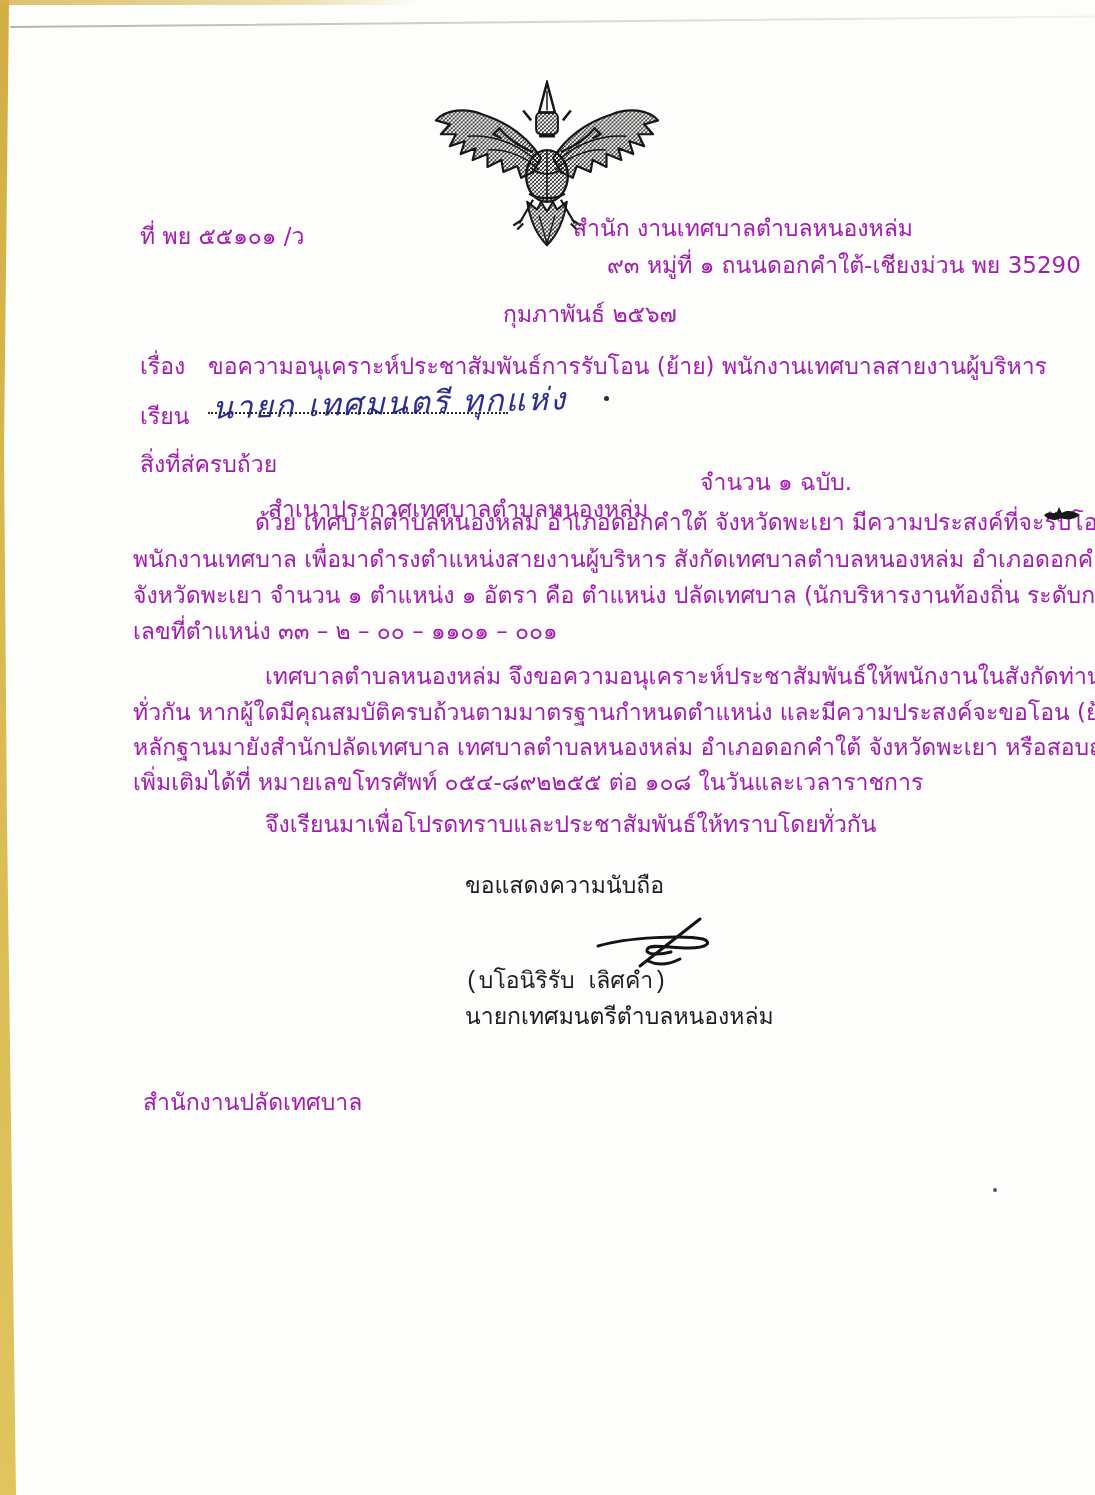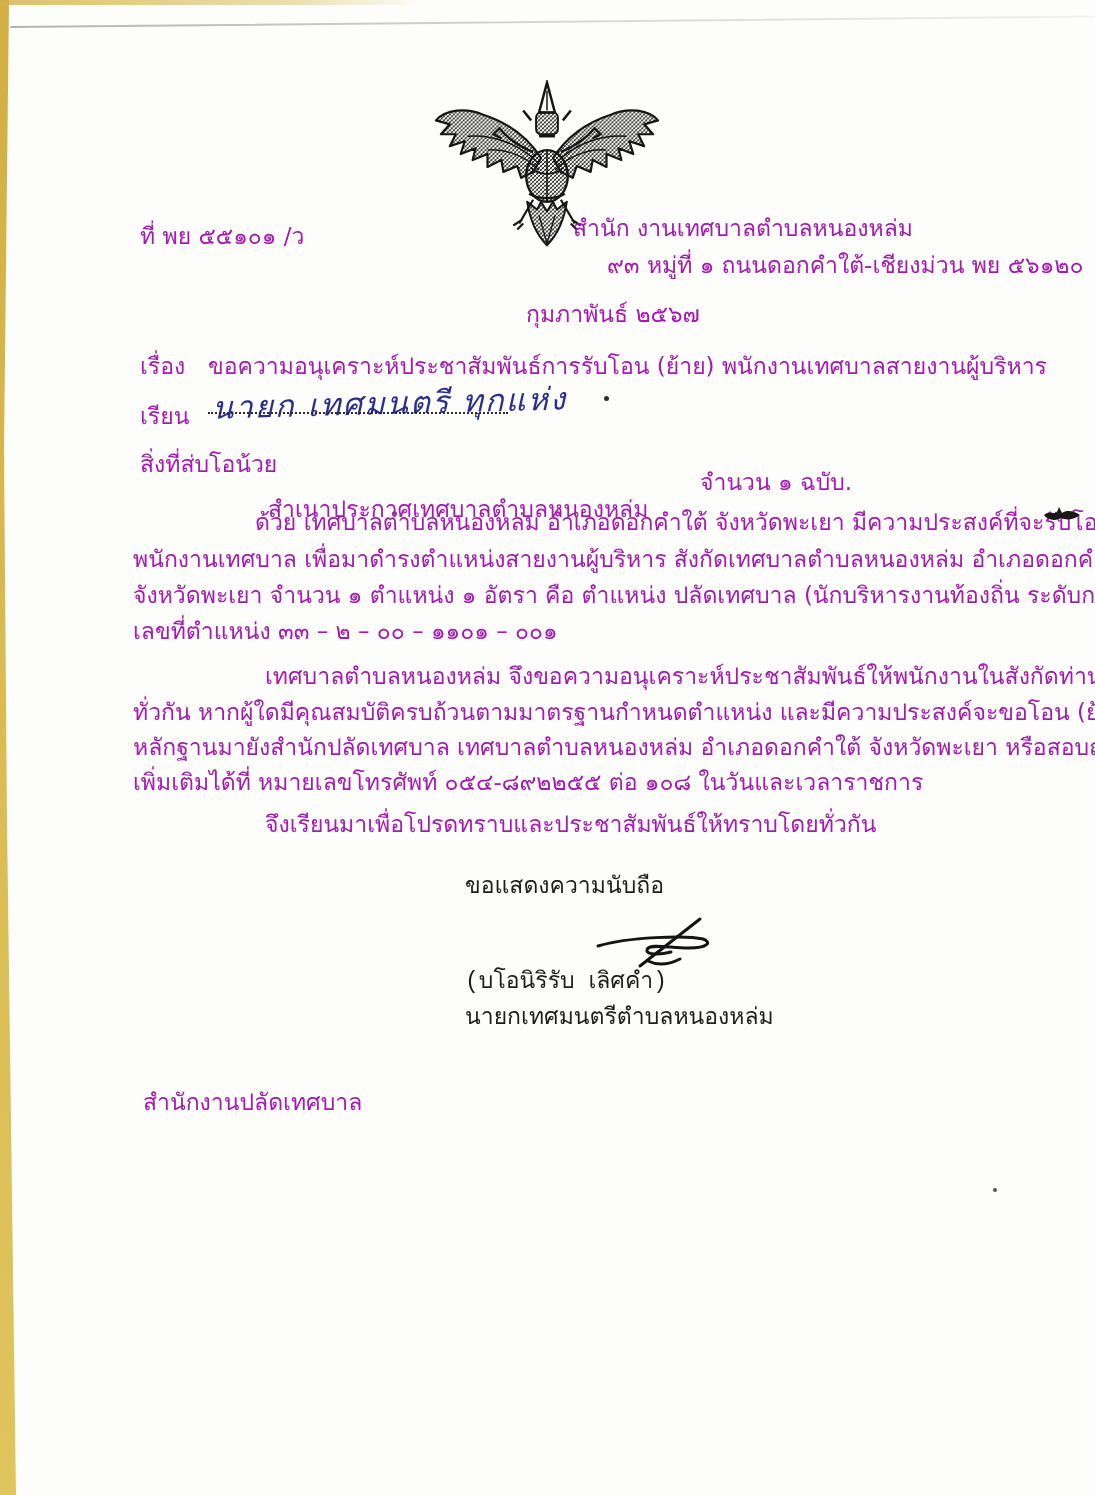--- a/index.html
+++ b/index.html
@@ -83,32 +83,32 @@
       <path d="M100,122 C103,142 110,156 120,166 C130,156 137,142 140,122 L130,130 L126,122 L120,132 L114,122 L110,130 Z" fill="url(#ghatch)" stroke="#161616" stroke-width="2" stroke-linejoin="round"></path>
       <path d="M112,136 L120,164 L128,136" fill="none" stroke="#161616" stroke-width="1.4"></path>
 
       <path d="M106,120 L92,144 M95,140 L86,146 M96,144 L90,150" fill="none" stroke="#161616" stroke-width="2.2"></path>
       <path d="M134,120 L148,144 M145,140 L154,146 M144,144 L150,150" fill="none" stroke="#161616" stroke-width="2.2"></path>
     </svg>
   </div>
 
   <div class="t" style="left:140px;top:222px;">ที่ พย ๕๕๑๐๑ /ว</div>
   <div class="t" style="left:573px;top:214px;">สำนัก งานเทศบาลตำบลหนองหล่ม</div>
-  <div class="t" style="left:607px;top:251px;">๙๓ หมู่ที่ ๑ ถนนดอกคำใต้-เชียงม่วน พย ๕๖๑๒๐</div>
-  <div class="t" style="left:526px;top:300px;text-align:right;">กุมภาพันธ์ ๒๕๖๗</div>
+  <div class="t" style="left:607px;top:251px;">๙๓ หมู่ที่ ๑ ถนนดอกคำใต้-เชียงม่วน พย 35290</div>
+  <div class="t" style="left:503px;top:300px;text-align:right;">กุมภาพันธ์ ๒๕๖๗</div>
 
   <div class="t" style="left:140px;top:352px;">เรื่อง</div>
   <div class="t" style="left:208px;top:352px;">ขอความอนุเคราะห์ประชาสัมพันธ์การรับโอน (ย้าย) พนักงานเทศบาลสายงานผู้บริหาร</div>
 
   <div class="t" style="left:140px;top:402px;">เรียน</div>
   <div class="handwriting" style="left:212px;top:378px;">นายก เทศมนตรี ทุกแห่ง</div>
   <div class="dotted-line" style="left:208px;top:412px;width:300px;"></div>
   <div class="ink-dot" style="left:604px;top:396px;width:5px;height:5px;"></div>
 
-  <div class="t" style="left:140px;top:450px;">สิ่งที่ส่บโอน้วย</div>
+  <div class="t" style="left:140px;top:450px;">สิ่งที่ส่ครบถ้วย</div>
   <div class="t" style="left:268px;top:450px;margin-top:45px;">สำเนาประกาศเทศบาลตำบลหนองหล่ม</div>
   <div class="t" style="left:700px;top:468px;">จำนวน ๑ ฉบับ.</div>
 
   <div class="t" style="left:255px;top:508px;">ด้วย เทศบาลตำบลหนองหล่ม อำเภอดอกคำใต้ จังหวัดพะเยา มีความประสงค์ที่จะรับโอน (ย้าย)</div>
   <div class="t" style="left:133px;top:545px;">พนักงานเทศบาล เพื่อมาดำรงตำแหน่งสายงานผู้บริหาร สังกัดเทศบาลตำบลหนองหล่ม อำเภอดอกคำใต้</div>
   <div class="t" style="left:133px;top:581px;">จังหวัดพะเยา จำนวน ๑ ตำแหน่ง ๑ อัตรา คือ ตำแหน่ง ปลัดเทศบาล (นักบริหารงานท้องถิ่น ระดับกลาง )</div>
   <div class="t" style="left:133px;top:617px;">เลขที่ตำแหน่ง ๓๓ – ๒ – ๐๐ – ๑๑๐๑ – ๐๐๑</div>
 
   <div style="position:absolute;left:1042px;top:503px;width:40px;height:22px;">
     <svg viewBox="0 0 40 22" width="40" height="22">

